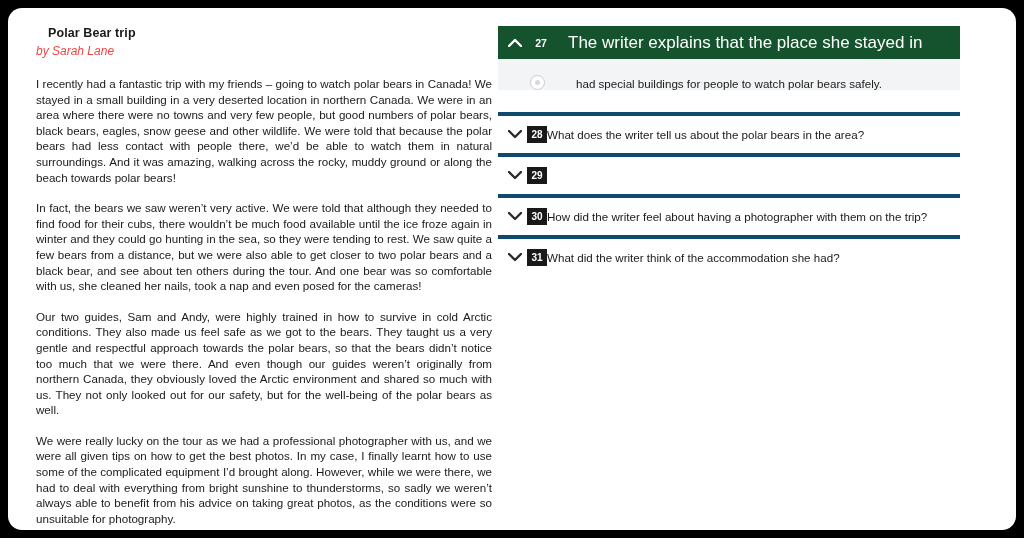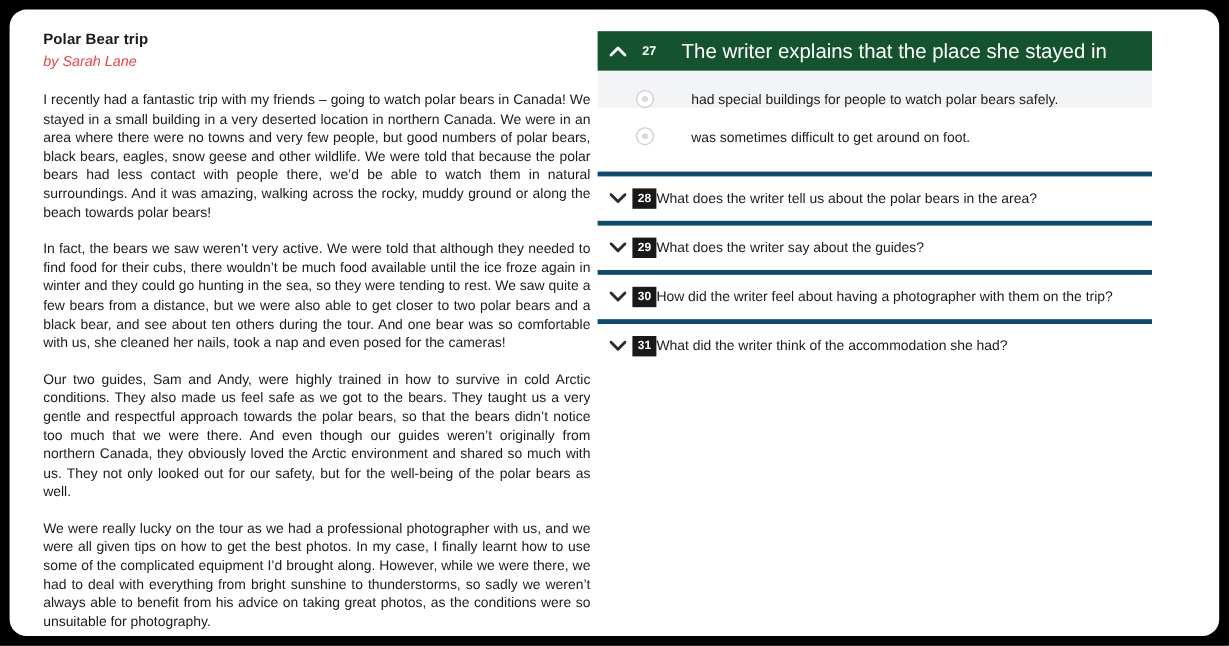--- a/index.html
+++ b/index.html
@@ -36,21 +36,21 @@
   .passage-col {
     width: 490px;
     flex: 0 0 490px;
     padding: 18px 0 0 28px;
     box-sizing: border-box;
   }
   .passage-title {
     font-size: 12.5px;
     font-weight: bold;
     color: #1a1a1a;
-    margin: 0 0 4px 0;
+    margin: 0 0 4px 12px;
     letter-spacing: 0.1px;
   }
   .passage-byline {
     font-size: 12px;
     font-style: italic;
     color: #ef4444;
     margin: 0 0 18px 0;
   }
   .passage-body p {
     font-size: 11.6px;
@@ -205,26 +205,20 @@
           <span class="q-text-light">The writer explains that the place she stayed in</span>
         </div>
 
         <div class="options">
           <div class="option-row alt">
             <span class="radio-cell">
               <span class="radio"></span>
             </span>
             <span class="option-text">had special buildings for people to watch polar bears safely.</span>
           </div>
-          <div class="option-row">
-            <span class="radio-cell">
-              <span class="radio"></span>
-            </span>
-            <span class="option-text">was sometimes difficult to get around on foot.</span>
-          </div>
         </div>
 
         <div class="q-gap"></div>
 
         <div class="q-collapsed">
           <span class="caret">
             <svg width="14" height="9" viewBox="0 0 14 9">
               <path d="M1 1 L7 7 L13 1" fill="none" stroke="#2b2b2b" stroke-width="2.4" stroke-linecap="round" stroke-linejoin="round"></path>
             </svg>
           </span>
@@ -232,21 +226,20 @@
           <span class="q-text-dark">What does the writer tell us about the polar bears in the area?</span>
         </div>
 
         <div class="q-collapsed">
           <span class="caret">
             <svg width="14" height="9" viewBox="0 0 14 9">
               <path d="M1 1 L7 7 L13 1" fill="none" stroke="#2b2b2b" stroke-width="2.4" stroke-linecap="round" stroke-linejoin="round"></path>
             </svg>
           </span>
           <span class="q-num-dark">29</span>
-          <span class="q-text-dark">What does the writer say about the guides?</span>
         </div>
 
         <div class="q-collapsed">
           <span class="caret">
             <svg width="14" height="9" viewBox="0 0 14 9">
               <path d="M1 1 L7 7 L13 1" fill="none" stroke="#2b2b2b" stroke-width="2.4" stroke-linecap="round" stroke-linejoin="round"></path>
             </svg>
           </span>
           <span class="q-num-dark">30</span>
           <span class="q-text-dark">How did the writer feel about having a photographer with them on the trip?</span>

